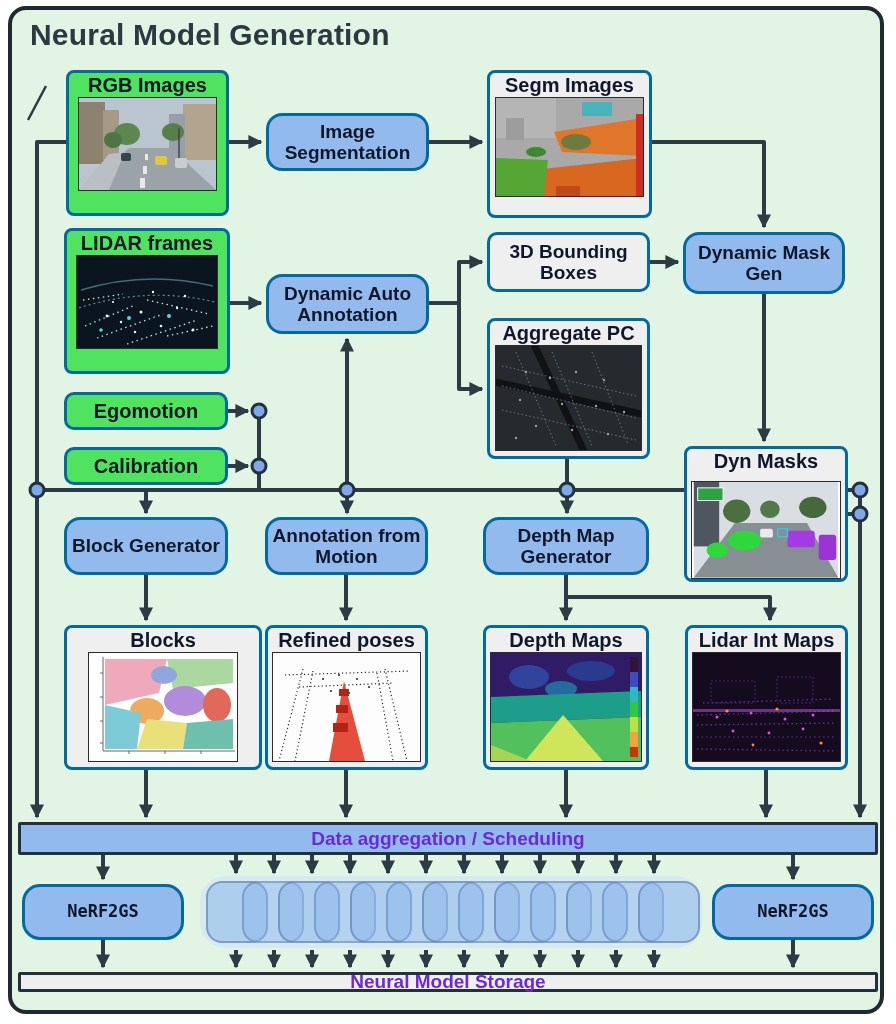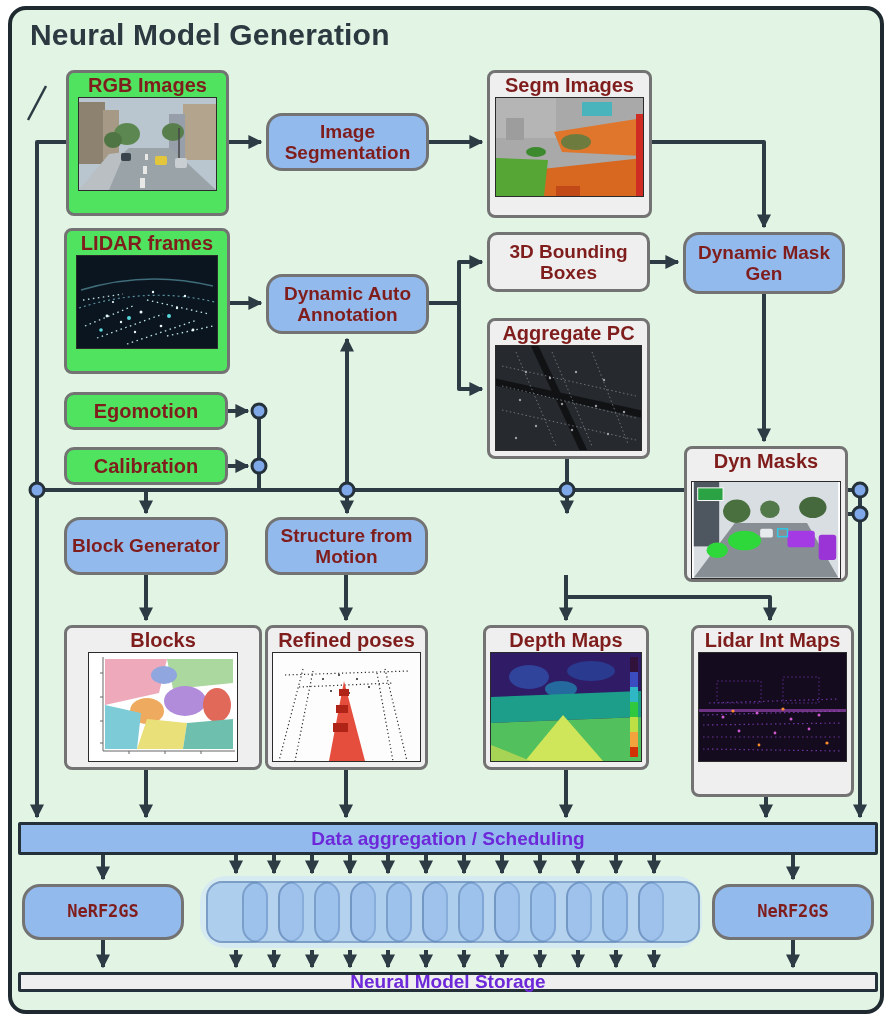--- a/index.html
+++ b/index.html
@@ -4,23 +4,23 @@
 <style>
   html,body { margin:0; padding:0; background:#ffffff; }
   body { font-family:"Liberation Sans","DejaVu Sans",sans-serif; }
   .canvas { position:relative; width:896px; height:1024px; overflow:hidden; background:#fff;padding-left:8px; }
   .frame { position:absolute; left:8px; top:6px; width:876px; height:1008px;
            background:#e2f5e4; border:4px solid #1f2a30; border-radius:18px;
            box-sizing:border-box; z-index:0; }
   .title { position:absolute; left:30px; top:18px; font-size:30px; font-weight:700;
            color:#2d3941; z-index:3; letter-spacing:0.2px; }
   .arrows { position:absolute; left:0; top:0; z-index:1; }
-  .node { position:absolute; box-sizing:border-box; border:3px solid #737373;
+  .node { position:absolute; box-sizing:border-box; border:3px solid #0369a1;
           display:flex; align-items:center; justify-content:center; text-align:center;
-          color:#7f1d1d; font-weight:600; z-index:2; line-height:1.12; }
+          color:#0f172a; font-weight:600; z-index:2; line-height:1.12; }
   .blue  { background:#93baed; border-radius:16px; font-size:19px; padding:3px; }
   .green { background:#4fe35f; border-radius:10px; font-size:20px; }
   .graylbl { background:#efefef; border-radius:10px; font-size:19px; padding:3px; }
   .imgbox { flex-direction:column; justify-content:flex-start; font-size:20px; border-radius:8px; }
   .greenimg { background:#4fe35f; }
   .grayimg  { background:#efefef; }
   .imgbox .lbl { display:block; padding-top:1px; }
   .thumb { display:block; margin-top:1px; border:1px solid #2b2b2b; background:#fff; }
   .bar { position:absolute; box-sizing:border-box; border:3px solid #24313a;
          display:flex; align-items:center; justify-content:center; z-index:2;
@@ -266,23 +266,26 @@
       <rect x="128" y="54" width="18" height="26" rx="3" fill="#9a34d6"></rect>
       <rect x="86" y="48" width="10" height="8" fill="none" stroke="#2fc8e8" stroke-width="1.5"></rect>
     </svg>
   </div>
 
   <div class="node blue" style="left:64px;top:517px;width:164px;height:58px;">
     <span>Block Generator</span>
   </div>
 
   <div class="node blue" style="left:265px;top:517px;width:163px;height:58px;">
-    <span>Structure from Motion</span>
-  </div>
-
+    <span>Annotation from Motion</span>
+  </div>
+
+  <div class="node blue" style="left:483px;top:517px;width:166px;height:58px;">
+    <span>Depth Map Generator</span>
+  </div>
 
   <div class="node imgbox grayimg" style="left:64px;top:625px;width:198px;height:145px;">
     <span class="lbl">Blocks</span>
     <svg class="thumb" width="148" height="108" viewBox="0 0 148 108">
       <rect width="148" height="108" fill="#ffffff"></rect>
       <polygon points="16,6 78,6 70,40 16,52" fill="#eeaabb"></polygon>
       <polygon points="78,6 144,6 144,30 84,36" fill="#abd89e"></polygon>
       <ellipse cx="75" cy="22" rx="13" ry="9" fill="#8fa6de"></ellipse>
       <ellipse cx="96" cy="48" rx="21" ry="15" fill="#b18cdb"></ellipse>
       <ellipse cx="58" cy="58" rx="17" ry="13" fill="#eeaa5e"></ellipse>
@@ -349,21 +352,21 @@
         <rect x="139" y="19" width="8" height="15" fill="#3b4cc0"></rect>
         <rect x="139" y="34" width="8" height="15" fill="#2fb7c5"></rect>
         <rect x="139" y="49" width="8" height="15" fill="#2fc83e"></rect>
         <rect x="139" y="64" width="8" height="15" fill="#bfe045"></rect>
         <rect x="139" y="79" width="8" height="15" fill="#f2a33c"></rect>
         <rect x="139" y="94" width="8" height="10" fill="#d23105"></rect>
       </g>
     </svg>
   </div>
 
-  <div class="node imgbox grayimg" style="left:685px;top:625px;width:163px;height:172px;margin-left:6px;">
+  <div class="node imgbox grayimg" style="left:685px;top:625px;width:163px;height:145px;">
     <span class="lbl">Lidar Int Maps</span>
     <svg class="thumb" width="147" height="108" viewBox="0 0 147 108">
       <rect width="147" height="108" fill="#140b1f"></rect>
       <g stroke="#6d35a0" stroke-width="1.2" stroke-dasharray="1.5 3" fill="none">
         <line x1="4" y1="62" x2="143" y2="58"></line>
           <line x1="4" y1="72" x2="143" y2="70"></line>
         <line x1="4" y1="84" x2="143" y2="84"></line>
           <line x1="4" y1="96" x2="143" y2="98"></line>
         <line x1="10" y1="50" x2="140" y2="46"></line>
       </g>

